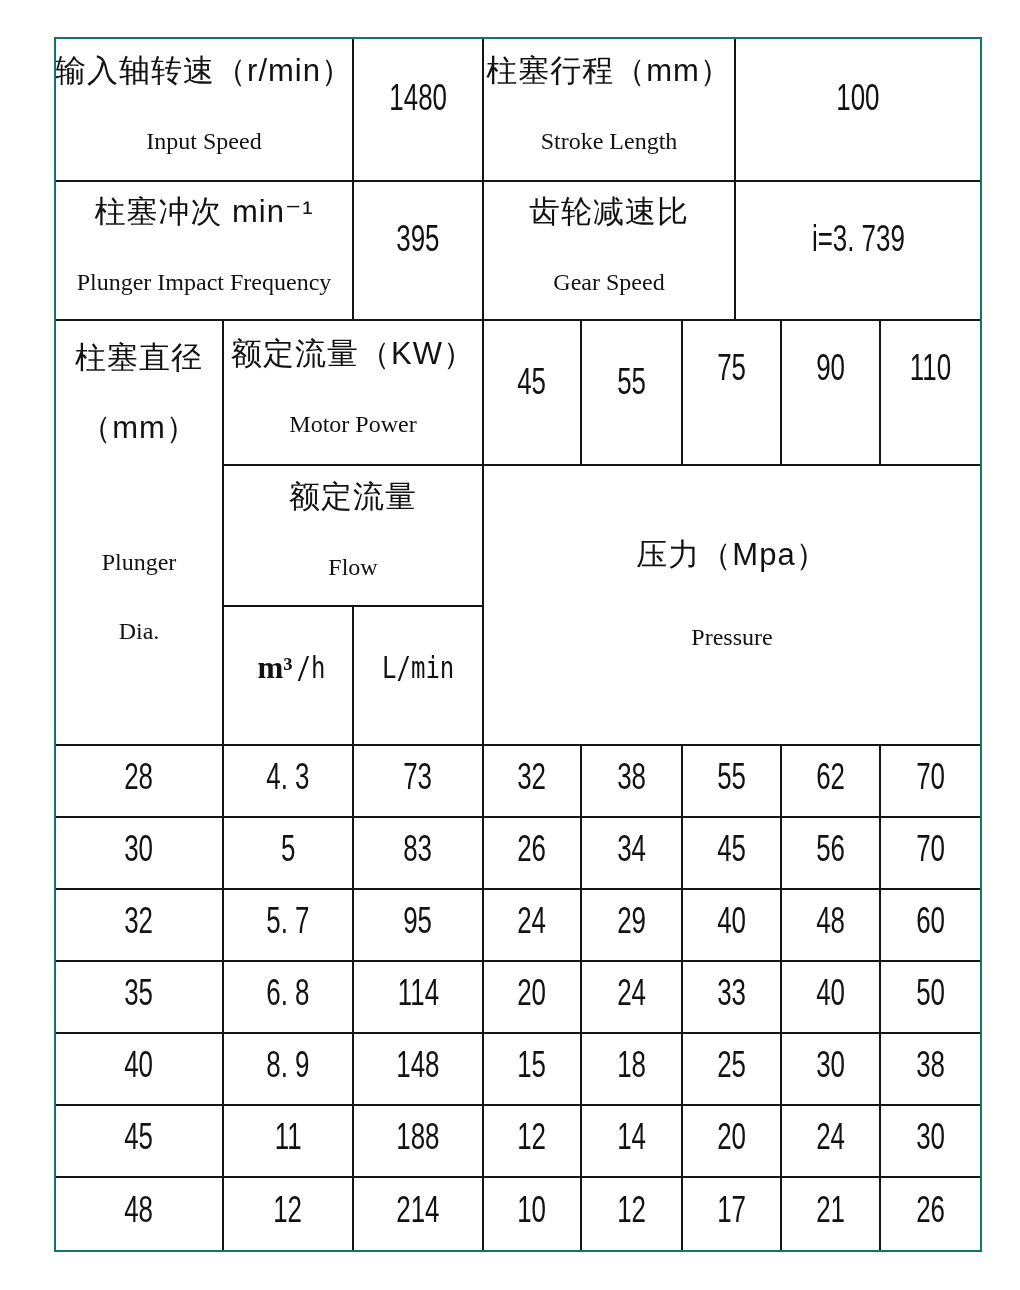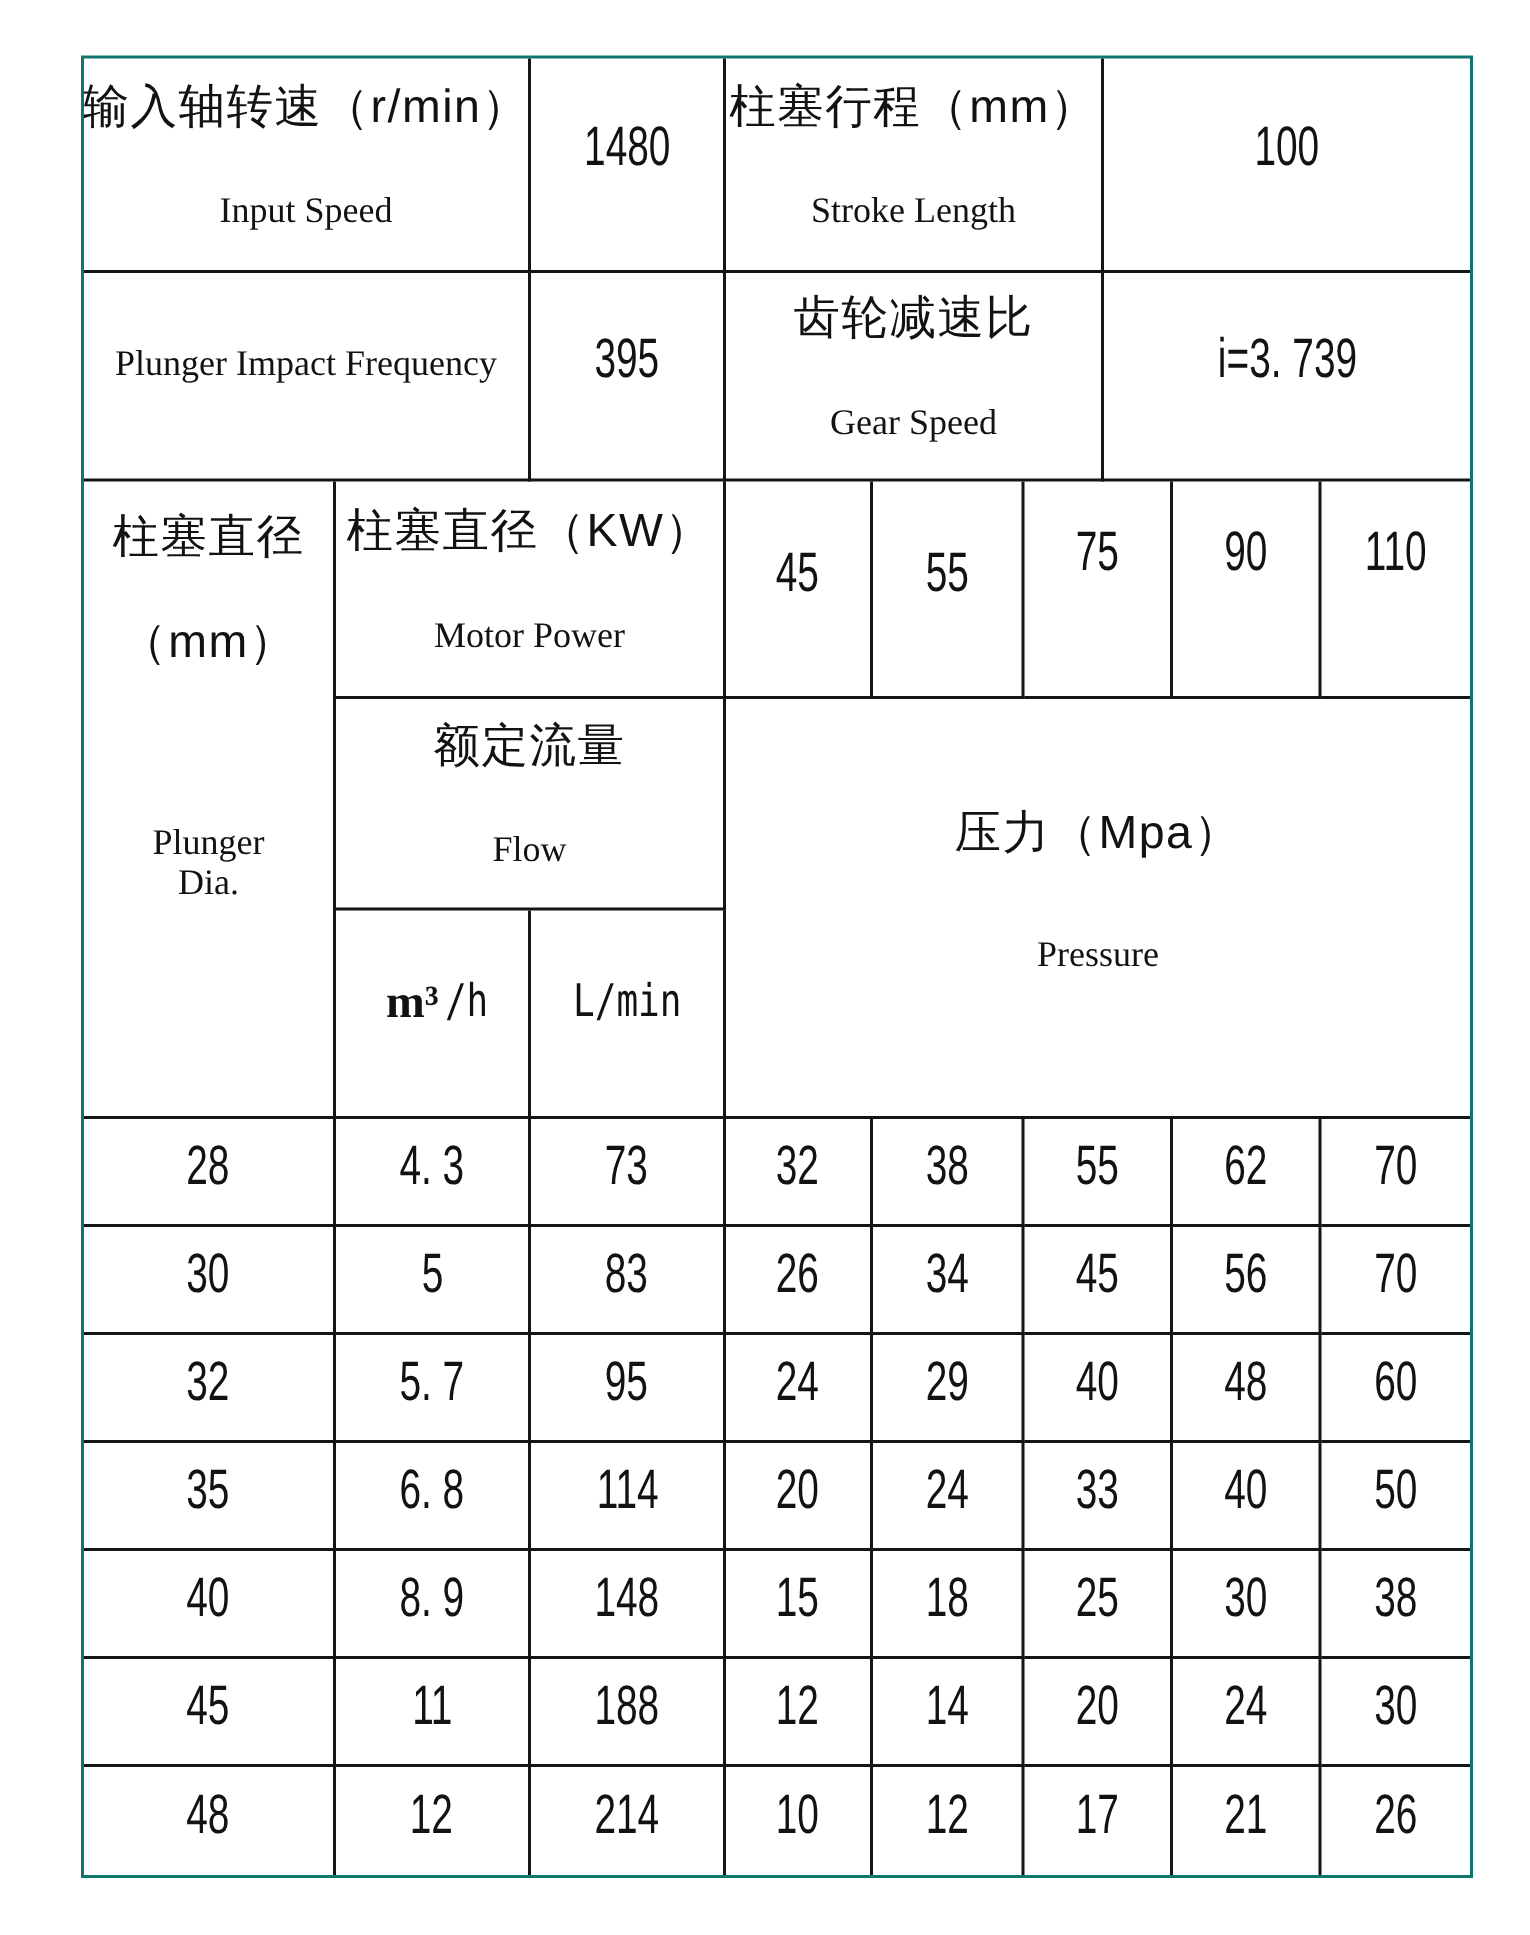--- a/index.html
+++ b/index.html
@@ -45,21 +45,21 @@
   .vcell  { padding-bottom:24px; }             
   .dcell  { padding-bottom:8px; }             
   .mp-lo  { padding-bottom:22px; }             
   .mp-hi  { padding-bottom:50px; }             
   .ucell  { padding-bottom:16px; }             
   .pcell  { gap:48px; padding-bottom:26px; }   
 
   .diacell { justify-content:flex-start; padding-top:16px; }
   .m-mm      { margin-top:28px; }
   .m-plunger { margin-top:100px; }
-  .m-dia     { }
+  .m-dia     { margin-top:42px; }
 </style>
 </head>
 <body>
 
 <div class="sheet">
   <div class="tbl">
 
     <div class="cell duo" style="grid-area:1/1/2/3">
       <span class="zh">输入轴转速（r/min）</span>
       <span class="en">Input Speed</span>
@@ -69,20 +69,21 @@
     </div>
     <div class="cell duo" style="grid-area:1/4/2/7">
       <span class="zh">柱塞行程（mm）</span>
       <span class="en">Stroke Length</span>
     </div>
     <div class="cell vcell no-r" style="grid-area:1/7/2/10">
       <span class="num">100</span>
     </div>
 
     <div class="cell duo" style="grid-area:2/1/3/3">
+      <span class="zh">柱塞冲次 min⁻¹</span>
       <span class="en">Plunger Impact Frequency</span>
     </div>
     <div class="cell vcell" style="grid-area:2/3/3/4">
       <span class="num">395</span>
     </div>
     <div class="cell duo" style="grid-area:2/4/3/7">
       <span class="zh">齿轮减速比</span>
       <span class="en">Gear Speed</span>
     </div>
     <div class="cell vcell no-r" style="grid-area:2/7/3/10">
@@ -90,21 +91,21 @@
     </div>
 
     <div class="cell diacell" style="grid-area:3/1/6/2">
       <span class="zh">柱塞直径</span>
       <span class="zh m-mm">（mm）</span>
       <span class="en m-plunger">Plunger</span>
       <span class="en m-dia">Dia.</span>
     </div>
 
     <div class="cell duo" style="grid-area:3/2/4/4">
-      <span class="zh">柱塞直径（KW）</span>
+      <span class="zh">额定流量（KW）</span>
       <span class="en">Motor Power</span>
     </div>
     <div class="cell mp-lo" style="grid-area:3/4/4/5">
       <span class="num">45</span>
     </div>
     <div class="cell mp-lo" style="grid-area:3/5/4/6">
       <span class="num">55</span>
     </div>
     <div class="cell mp-hi" style="grid-area:3/6/4/8">
       <span class="num">75</span>

